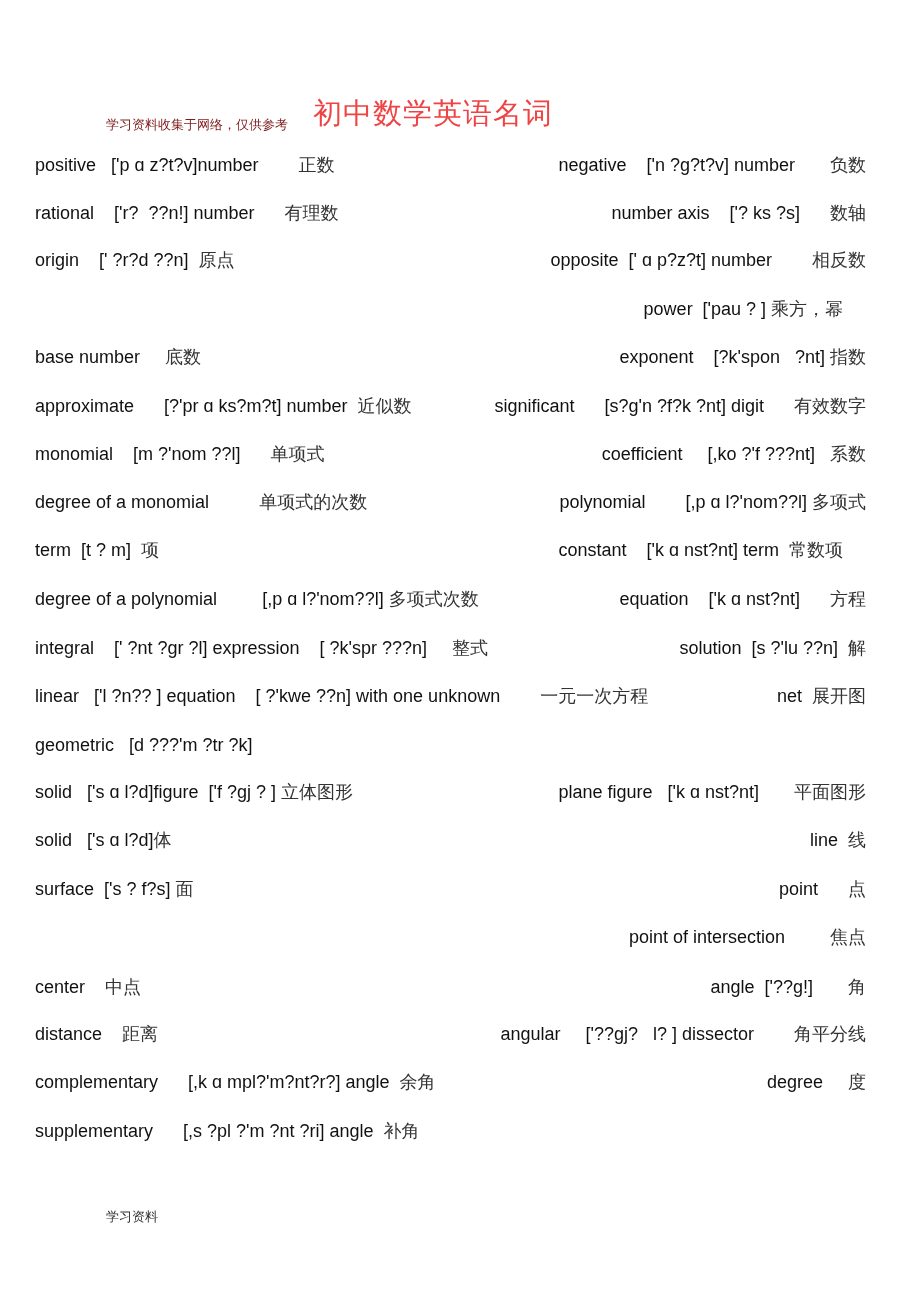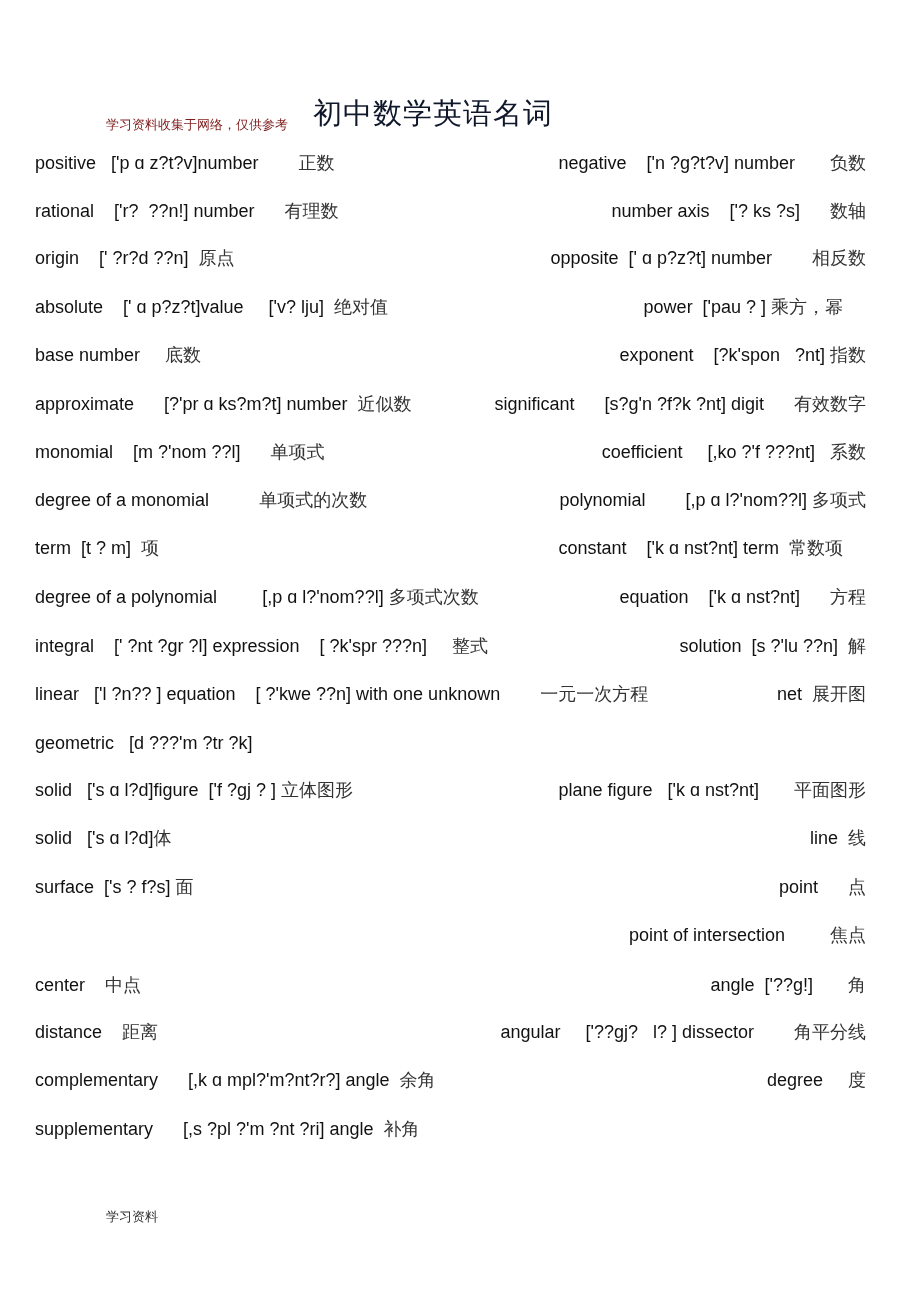--- a/index.html
+++ b/index.html
@@ -25,38 +25,38 @@
       margin-top: 48px;
     }
     .page-title {
       position: absolute;
       left: 0;
       width: 866px;
       text-align: center;
       top: 94px;
       font-family: "DejaVu Serif", "Liberation Serif", serif;
       font-size: 29px;
-      color: #0f172a;
+      color: #ef4444;
       letter-spacing: 1px;
       padding-left: 0;
     }
     .page-title span { margin-left: 0; }
     .rows {
       position: absolute;
       left: 0;
       top: 0;
       width: 920px;
     }
     .row {
       position: absolute;
       left: 35px;
       width: 831px;
       height: 26px;
       font-size: 18px;
-      line-height: 21px;
+      line-height: 26px;
       white-space: pre;
     }
     .left-entry {
       position: absolute;
       left: 0;
       top: 0;
     }
     .right-entry {
       position: absolute;
       right: 0;
@@ -80,21 +80,21 @@
 </head>
 <body>
 
 <div class="header-note">学习资料收集于网络，仅供参考</div>
 <div class="page-title"><span>初中数学英语名词</span></div>
 
 <div class="rows" id="rows">
     <div class="row" style="top: 152px;"><div class="left-entry"><span class="term">positive   ['p ɑ z?t?v]number        </span><span class="zh">正数</span></div><div class="right-entry"><span class="term">negative    ['n ?g?t?v] number       </span><span class="zh">负数</span></div></div>
     <div class="row" style="top: 200px;"><div class="left-entry"><span class="term">rational    ['r?  ??n!] number      </span><span class="zh">有理数</span></div><div class="right-entry"><span class="term">number axis    ['? ks ?s]      </span><span class="zh">数轴</span></div></div>
     <div class="row" style="top: 247px;"><div class="left-entry"><span class="term">origin    [' ?r?d ??n]  </span><span class="zh">原点</span></div><div class="right-entry"><span class="term">opposite  [' ɑ p?z?t] number        </span><span class="zh">相反数</span></div></div>
-    <div class="row" style="top: 296px;"><div class="left-entry"><span class="term">absolute    [' ɑ p?z?t]value     ['v? lju]  </span><span class="zh">绝对值</span></div><div class="right-entry"><span class="term">power  ['pau ? ] </span><span class="zh">乘方，幂    </span></div></div>
+    <div class="row" style="top: 296px;"><div class="right-entry"><span class="term">power  ['pau ? ] </span><span class="zh">乘方，幂    </span></div></div>
     <div class="row" style="top: 344px;"><div class="left-entry"><span class="term">base number     </span><span class="zh">底数</span></div><div class="right-entry"><span class="term">exponent    [?k'spon   ?nt] </span><span class="zh">指数</span></div></div>
     <div class="row" style="top: 393px;"><div class="left-entry"><span class="term">approximate      [?'pr ɑ ks?m?t] number  </span><span class="zh">近似数</span></div><div class="right-entry"><span class="term">significant      [s?g'n ?f?k ?nt] digit      </span><span class="zh">有效数字</span></div></div>
     <div class="row" style="top: 441px;"><div class="left-entry"><span class="term">monomial    [m ?'nom ??l]      </span><span class="zh">单项式</span></div><div class="right-entry"><span class="term">coefficient     [,ko ?'f ???nt]   </span><span class="zh">系数</span></div></div>
     <div class="row" style="top: 489px;"><div class="left-entry"><span class="term">degree of a monomial          </span><span class="zh">单项式的次数</span></div><div class="right-entry"><span class="term">polynomial        [,p ɑ l?'nom??l] </span><span class="zh">多项式</span></div></div>
     <div class="row" style="top: 537px;"><div class="left-entry"><span class="term">term  [t ? m]  </span><span class="zh">项</span></div><div class="right-entry"><span class="term">constant    ['k ɑ nst?nt] term  </span><span class="zh">常数项    </span></div></div>
     <div class="row" style="top: 586px;"><div class="left-entry"><span class="term">degree of a polynomial         [,p ɑ l?'nom??l] </span><span class="zh">多项式次数</span></div><div class="right-entry"><span class="term">equation    ['k ɑ nst?nt]      </span><span class="zh">方程</span></div></div>
     <div class="row" style="top: 635px; text-align: center;"><div class="left-entry"><span class="term">integral    [' ?nt ?gr ?l] expression    [ ?k'spr ???n]     </span><span class="zh">整式</span></div><div class="right-entry"><span class="term">solution  [s ?'lu ??n]  </span><span class="zh">解</span></div></div>
     <div class="row" style="top: 683px;"><div class="left-entry"><span class="term">linear   ['l ?n?? ] equation    [ ?'kwe ??n] with one unknown        </span><span class="zh">一元一次方程</span></div><div class="right-entry"><span class="term">net  </span><span class="zh">展开图</span></div></div>
     <div class="row" style="top: 732px;"><div class="left-entry"><span class="term">geometric   [d ???'m ?tr ?k]</span><span class="zh"></span></div></div>
     <div class="row" style="top: 779px;"><div class="left-entry"><span class="term">solid   ['s ɑ l?d]figure  ['f ?gj ? ] </span><span class="zh">立体图形</span></div><div class="right-entry"><span class="term">plane figure   ['k ɑ nst?nt]       </span><span class="zh">平面图形</span></div></div>

